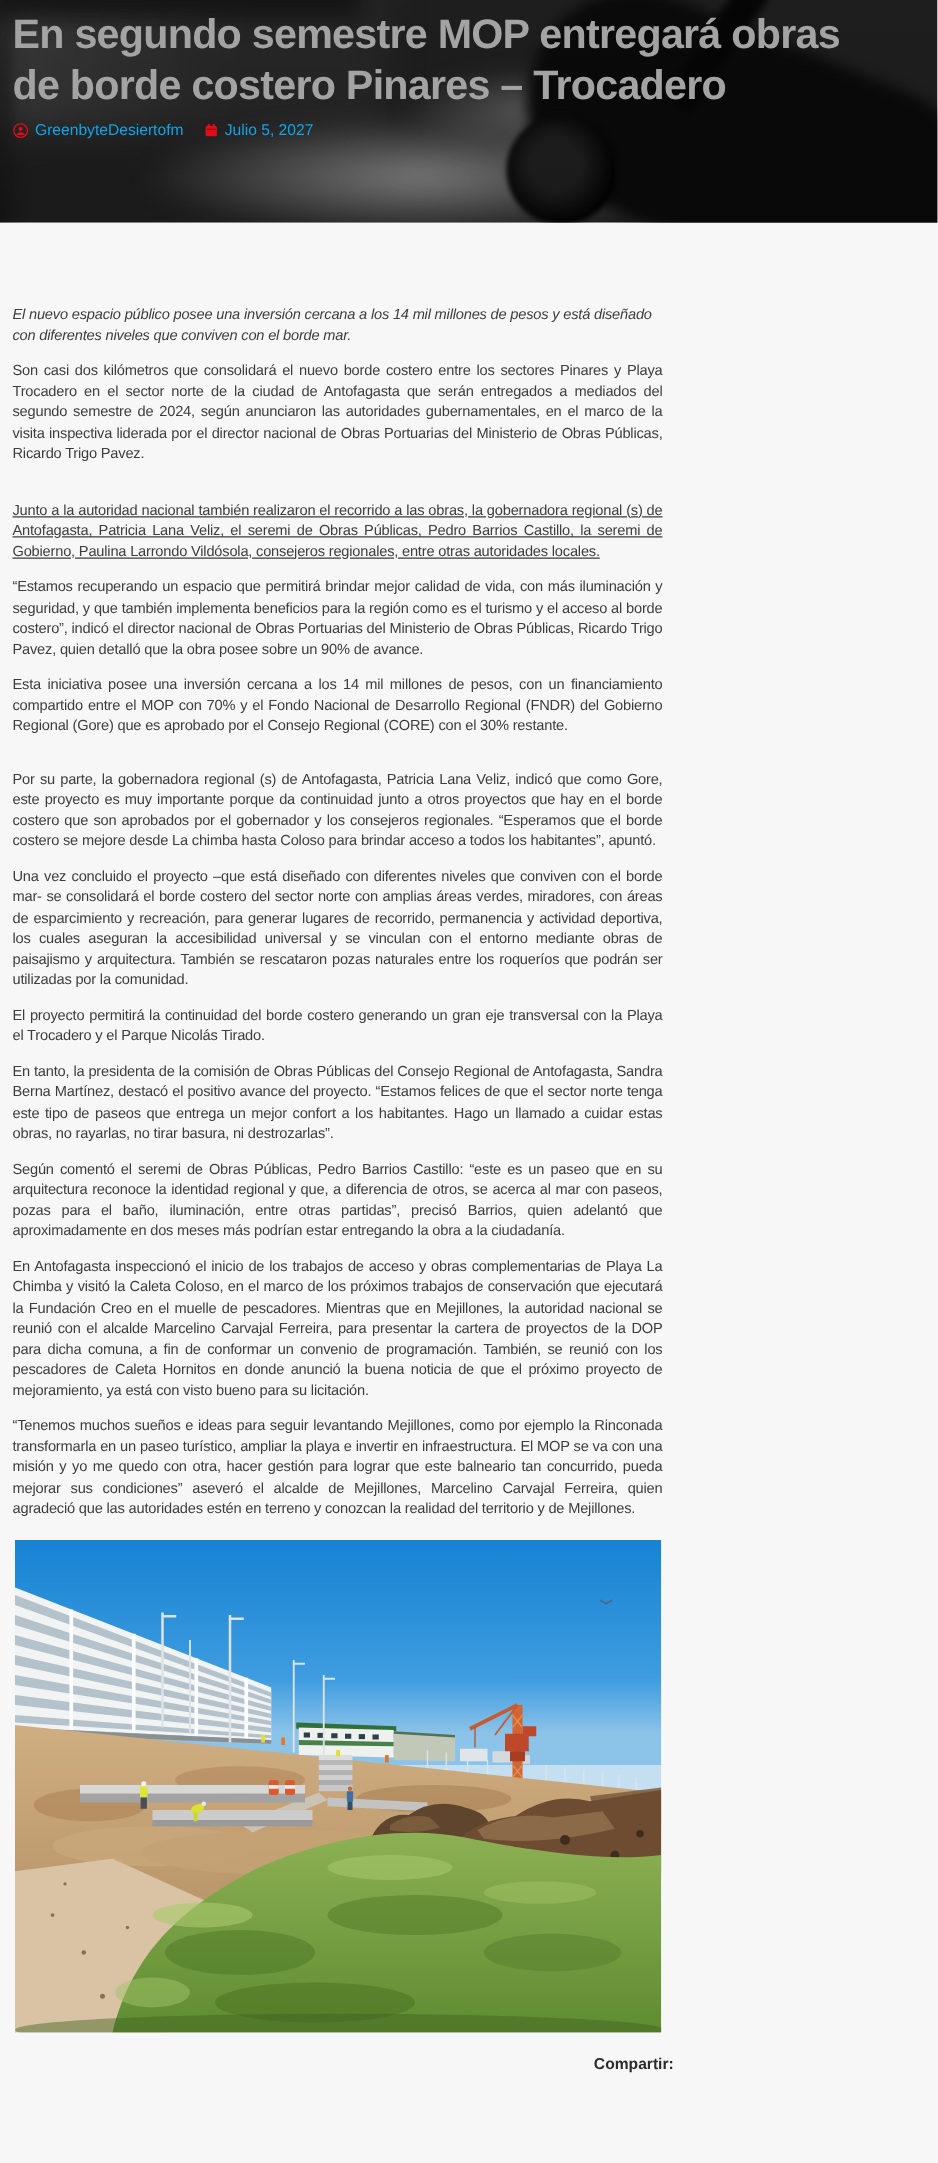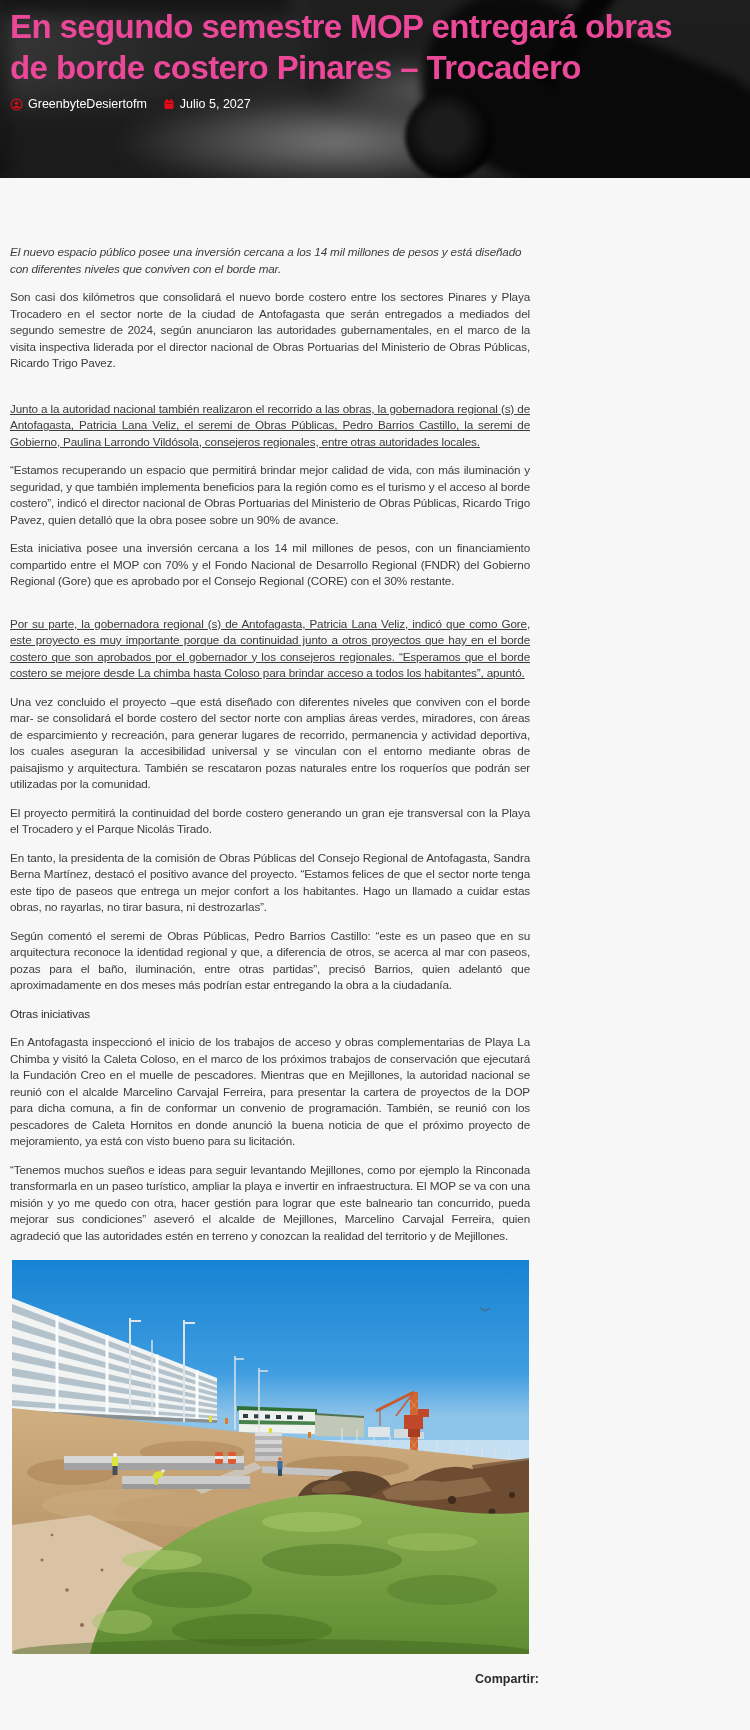--- a/index.html
+++ b/index.html
@@ -27,33 +27,33 @@
                background:radial-gradient(circle at 45% 45%, #222 30%, #000 72%);
                filter:blur(2px); }
   .hb-arm    { left:565px; top:-35px; width:26px; height:130px; background:#060606;
                transform:rotate(34deg); filter:blur(3px); }
   .hb-right  { right:-10px; top:0; width:150px; height:178px;
                background:linear-gradient(180deg,#2c2c2c,#151515); filter:blur(7px); opacity:.9; }
   .hb-bottomdark { left:-10px; bottom:-14px; width:300px; height:44px; background:#171717; filter:blur(9px); }
   .hb-shade  { left:0; top:0; width:750px; height:178px;
                background:linear-gradient(rgba(0,0,0,.12),rgba(0,0,0,.22)); }
   .hero-content { position:absolute; z-index:3; left:10px; top:6px; width:720px; }
-  h1.title { margin:0; width:692px; color:#ec4899; font-size:33px; line-height:41px;
+  h1.title { margin:0; width:692px; color:#a3a3a3; font-size:33px; line-height:41px;
              font-weight:600; letter-spacing:-0.6px; }
   .meta { margin-top:9px; display:flex; align-items:center; gap:16px;
           font-size:12.5px; font-weight:500; }
   .meta-item { display:flex; align-items:center; gap:5px; }
   .meta svg { display:block; }
   
   .content { width:520px; margin-left:10px; padding-top:66px; }
   .content p { margin:0 0 12px 0; font-size:11.7px; line-height:16.5px;
                color:#3d3d3d; text-align:justify; letter-spacing:-0.15px; }
   p.lead { font-style:italic; text-align:left; }
   p.sp1 { margin-top:29px;text-decoration:underline; }
-  p.sp2 { margin-top:26px;text-decoration:underline; }
+  p.sp2 { margin-top:26px; }
   p.subhead { text-align:left; color:#2e2e2e; }
   figure.photo { margin:16px 0 0 2px; padding:0; width:517px; height:394px; }
   .share { width:519px; margin:18px 0 0 10px; text-align:right;
            font-size:12.5px; font-weight:bold; color:#2b2b2b; }
 </style>
 </head>
 <body>
 
 <div>
 
@@ -64,21 +64,21 @@
       <div class="hb-glow2"></div>
       <div class="hb-mic"></div>
       <div class="hb-knob"></div>
       <div class="hb-arm"></div>
       <div class="hb-right"></div>
       <div class="hb-bottomdark"></div>
       <div class="hb-shade"></div>
     </div>
     <div class="hero-content">
       <h1 class="title">En segundo semestre MOP entregará obras de borde costero Pinares – Trocadero</h1>
-      <div class="meta" style="color:#ffffff;">
+      <div class="meta" style="color:#0ea5e9;">
         <span class="meta-item">
           <span>
             <svg width="13" height="13" viewBox="0 0 24 24" fill="none" stroke="#e30b17" stroke-width="2">
               <circle cx="12" cy="12" r="10"></circle>
               <circle cx="12" cy="9.5" r="3" fill="#e30b17" stroke="none"></circle>
               <path d="M5.5 18.5c1.4-2.6 3.8-4 6.5-4s5.1 1.4 6.5 4" fill="#e30b17" stroke="none"></path>
             </svg>
           </span>
           <span>GreenbyteDesiertofm</span>
         </span>
@@ -101,21 +101,20 @@
     <p class="lead">El nuevo espacio público posee una inversión cercana a los 14 mil millones de pesos y está diseñado con diferentes niveles que conviven con el borde mar.</p>
     <p>Son casi dos kilómetros que consolidará el nuevo borde costero entre los sectores Pinares y Playa Trocadero en el sector norte de la ciudad de Antofagasta que serán entregados a mediados del segundo semestre de 2024, según anunciaron las autoridades gubernamentales, en el marco de la visita inspectiva liderada por el director nacional de Obras Portuarias del Ministerio de Obras Públicas, Ricardo Trigo Pavez.</p>
     <p class="sp1">Junto a la autoridad nacional también realizaron el recorrido a las obras, la gobernadora regional (s) de Antofagasta, Patricia Lana Veliz, el seremi de Obras Públicas, Pedro Barrios Castillo, la seremi de Gobierno, Paulina Larrondo Vildósola, consejeros regionales, entre otras autoridades locales.</p>
     <p>“Estamos recuperando un espacio que permitirá brindar mejor calidad de vida, con más iluminación y seguridad, y que también implementa beneficios para la región como es el turismo y el acceso al borde costero”, indicó el director nacional de Obras Portuarias del Ministerio de Obras Públicas, Ricardo Trigo Pavez, quien detalló que la obra posee sobre un 90% de avance.</p>
     <p>Esta iniciativa posee una inversión cercana a los 14 mil millones de pesos, con un financiamiento compartido entre el MOP con 70% y el Fondo Nacional de Desarrollo Regional (FNDR) del Gobierno Regional (Gore) que es aprobado por el Consejo Regional (CORE) con el 30% restante.</p>
     <p class="sp2">Por su parte, la gobernadora regional (s) de Antofagasta, Patricia Lana Veliz, indicó que como Gore, este proyecto es muy importante porque da continuidad junto a otros proyectos que hay en el borde costero que son aprobados por el gobernador y los consejeros regionales. “Esperamos que el borde costero se mejore desde La chimba hasta Coloso para brindar acceso a todos los habitantes”, apuntó.</p>
     <p>Una vez concluido el proyecto –que está diseñado con diferentes niveles que conviven con el borde mar- se consolidará el borde costero del sector norte con amplias áreas verdes, miradores, con áreas de esparcimiento y recreación, para generar lugares de recorrido, permanencia y actividad deportiva, los cuales aseguran la accesibilidad universal y se vinculan con el entorno mediante obras de paisajismo y arquitectura. También se rescataron pozas naturales entre los roqueríos que podrán ser utilizadas por la comunidad.</p>
     <p>El proyecto permitirá la continuidad del borde costero generando un gran eje transversal con la Playa el Trocadero y el Parque Nicolás Tirado.</p>
     <p>En tanto, la presidenta de la comisión de Obras Públicas del Consejo Regional de Antofagasta, Sandra Berna Martínez, destacó el positivo avance del proyecto. “Estamos felices de que el sector norte tenga este tipo de paseos que entrega un mejor confort a los habitantes. Hago un llamado a cuidar estas obras, no rayarlas, no tirar basura, ni destrozarlas”.</p>
     <p>Según comentó el seremi de Obras Públicas, Pedro Barrios Castillo: “este es un paseo que en su arquitectura reconoce la identidad regional y que, a diferencia de otros, se acerca al mar con paseos, pozas para el baño, iluminación, entre otras partidas”, precisó Barrios, quien adelantó que aproximadamente en dos meses más podrían estar entregando la obra a la ciudadanía.</p>
-    <p class="subhead">Otras iniciativas</p>
     <p>En Antofagasta inspeccionó el inicio de los trabajos de acceso y obras complementarias de Playa La Chimba y visitó la Caleta Coloso, en el marco de los próximos trabajos de conservación que ejecutará la Fundación Creo en el muelle de pescadores. Mientras que en Mejillones, la autoridad nacional se reunió con el alcalde Marcelino Carvajal Ferreira, para presentar la cartera de proyectos de la DOP para dicha comuna, a fin de conformar un convenio de programación. También, se reunió con los pescadores de Caleta Hornitos en donde anunció la buena noticia de que el próximo proyecto de mejoramiento, ya está con visto bueno para su licitación.</p>
     <p>“Tenemos muchos sueños e ideas para seguir levantando Mejillones, como por ejemplo la Rinconada transformarla en un paseo turístico, ampliar la playa e invertir en infraestructura. El MOP se va con una misión y yo me quedo con otra, hacer gestión para lograr que este balneario tan concurrido, pueda mejorar sus condiciones” aseveró el alcalde de Mejillones, Marcelino Carvajal Ferreira, quien agradeció que las autoridades estén en terreno y conozcan la realidad del territorio y de Mejillones.</p>
 
     <figure class="photo">
       <svg width="517" height="394" viewBox="0 0 517 394">
         <defs>
           <linearGradient id="sky" x1="0" y1="0" x2="0" y2="1">
             <stop offset="0" stop-color="#1683d3"></stop>
             <stop offset="0.45" stop-color="#3f9de0"></stop>
             <stop offset="0.62" stop-color="#8cc3e9"></stop>

